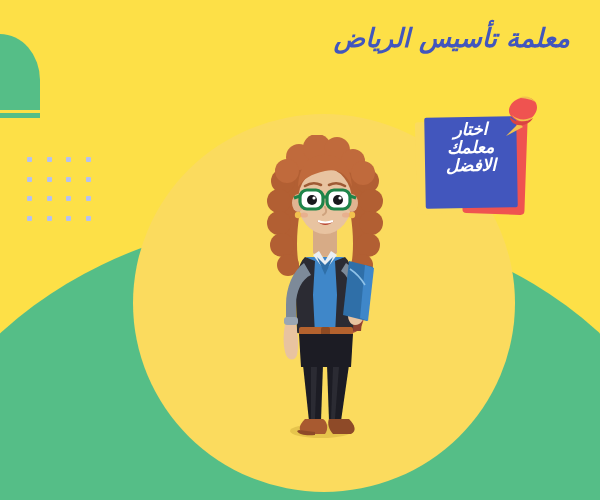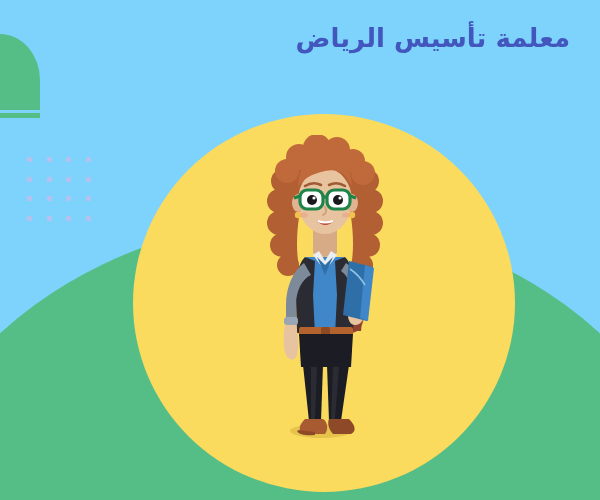--- a/index.html
+++ b/index.html
@@ -9,21 +9,22 @@
     background: #ffffff;
   }
   body {
     font-family: "DejaVu Sans", "Liberation Sans", sans-serif;
   }
   #stage {
     position: relative;
     width: 600px;
     height: 500px;
     overflow: hidden;
-    background: #7dd3fc;
+    background: #fde047;
+    font-style: italic;
   }
 
   
   .green-arch {
     position: absolute;
     left: -40px;
     top: 34px;
     width: 80px;
     height: 76px;
     background: #55be87;
@@ -285,14 +286,32 @@
       <path d="M72 230 L94 230 L86 286 L74 286 Z" fill="#1c1c24"></path>
       <path d="M56 232 L62 232 L60 284 L56 284 Z" fill="#2b2b33"></path>
       <path d="M78 232 L84 232 L80 284 L76 284 Z" fill="#2b2b33"></path>
 
       <path d="M50 284 C44 290 42 296 50 299 L70 299 C74 294 72 286 68 284 Z" fill="#a85a30"></path>
       <path d="M74 284 C72 288 74 295 78 299 L96 299 C102 296 100 290 94 284 Z" fill="#8e4a28"></path>
       <path d="M42 296 C44 300 52 301 60 300 L60 297 L44 295 Z" fill="#8e4a28"></path>
     </svg>
   </div>
 
+  <div class="badge-wrap">
+    <div class="badge-yellow"></div>
+    <div class="badge-red"></div>
+    <div class="badge-blue">
+      <span>اختار</span>
+      <span>معلمك</span>
+      <span>الافضل</span>
+    </div>
+    <div class="pin">
+      <svg viewBox="0 0 46 54" width="46" height="54" xmlns="http://www.w3.org/2000/svg">
+        <path d="M9 44 L22 31 L26 35 Z" fill="#f2c14e"></path>
+        <path d="M14 24 C10 20 12 12 19 8 C27 3 36 5 39 11 C42 17 38 25 31 28 C24 31 17 28 14 24 Z" fill="#ef5350"></path>
+        <path d="M22 6 C28 3 35 5 38 10 C34 7 27 6 22 6 Z" fill="#f2c14e"></path>
+        <path d="M15 23 C20 28 29 29 35 25 C31 31 20 31 15 23 Z" fill="#f2c14e"></path>
+        <path d="M13 25 C18 31 29 31 36 26 C33 32 24 35 18 32 C15 31 13 28 13 25 Z" fill="#d94441"></path>
+      </svg>
+    </div>
+  </div>
 
 </div>
 
 </body></html>

